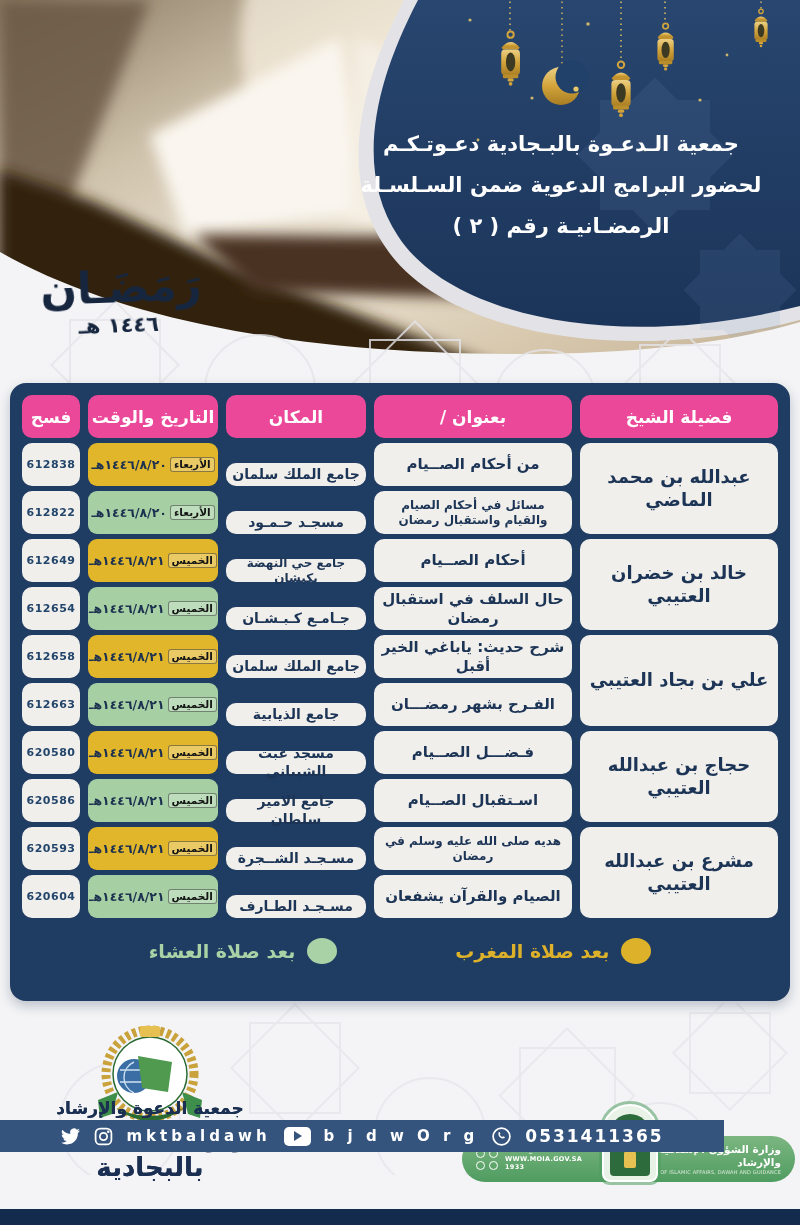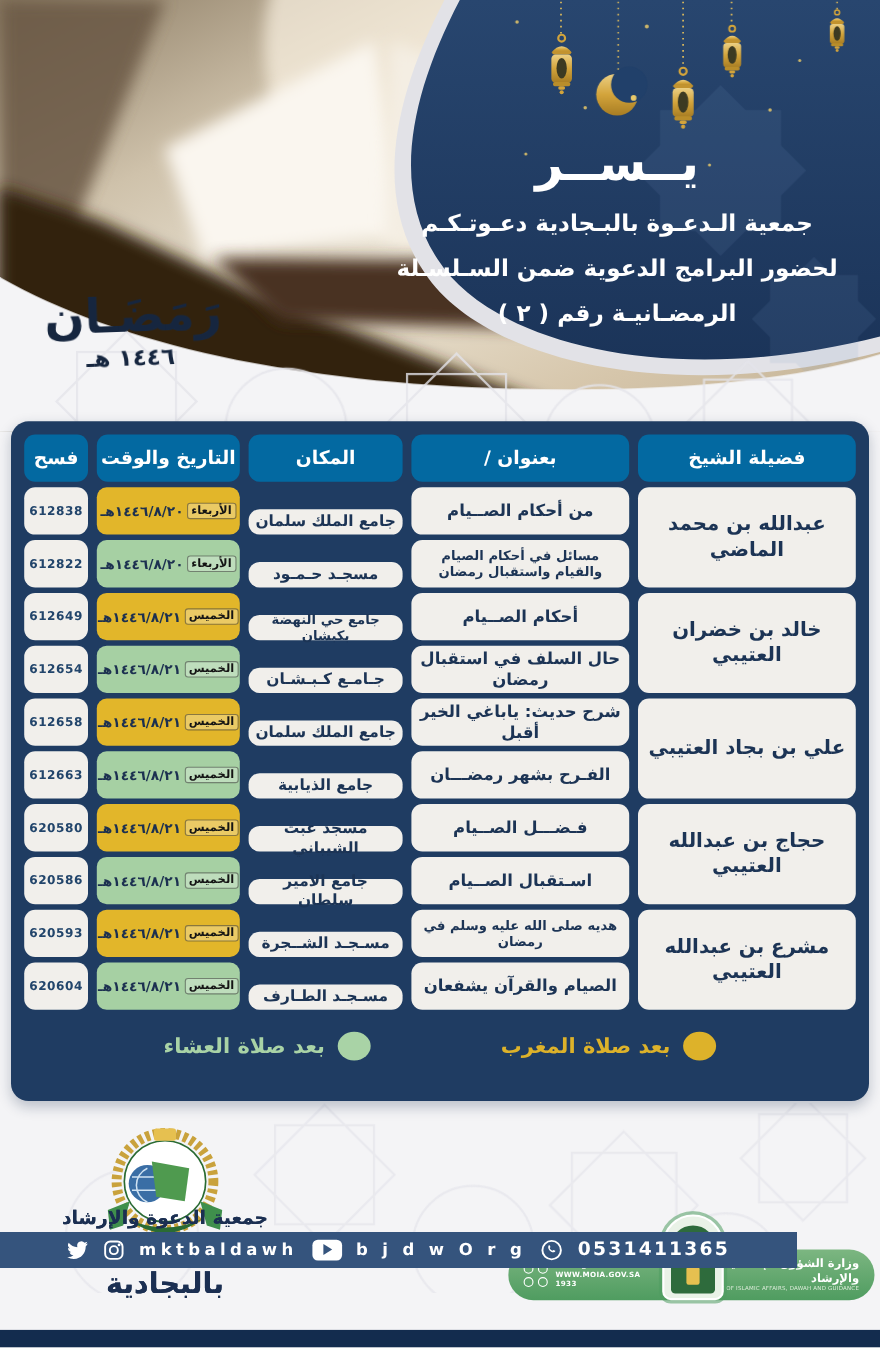--- a/index.html
+++ b/index.html
@@ -27,21 +27,21 @@
     left:10px;top:383px;width:780px;height:618px;background:#1f3c62;
     border-radius:16px;box-sizing:border-box;padding:12px;z-index:4;
     box-shadow:0 5px 12px rgba(20,40,70,.25);
   }
   .grid{
     display:grid;direction:rtl;
     grid-template-columns:198px 198px 140px 130px 58px;
     grid-auto-rows:43px;gap:5px 8px;
   }
   .hcell{
-    background:#0369a1;color:#fff;border-radius:10px;
+    background:#ec4899;color:#fff;border-radius:10px;
     display:flex;align-items:center;justify-content:center;
     font-size:17px;font-weight:bold;
   }
   .cell{
     background:#f1efeb;color:#1c3455;border-radius:10px;
     display:flex;align-items:center;justify-content:center;
     font-weight:bold;text-align:center;padding:2px 5px;box-sizing:border-box;
     font-size:15px;line-height:1.25;
   }
   .sheikh{grid-row:span 2;font-size:18px;}
@@ -213,21 +213,20 @@
     <rect x="370" y="45" width="90" height="90"></rect>
       <rect x="370" y="45" width="90" height="90" transform="rotate(45 415 90)"></rect>
     <rect x="640" y="50" width="80" height="80"></rect>
       <rect x="640" y="50" width="80" height="80" transform="rotate(45 680 90)"></rect>
     <circle cx="260" cy="95" r="55"></circle>
       <circle cx="545" cy="105" r="50"></circle>
   </g>
 </svg>
 
 <div class="abs hero-text">
-  <p class="hero-title">يــســر</p>
   <p class="hero-line">جمعية الـدعـوة بالبـجادية دعـوتـكـم</p>
   <p class="hero-line">لحضور البرامج الدعوية ضمن السـلسـلة</p>
   <p class="hero-line">الرمضـانيـة   رقم ( ٢ )</p>
 </div>
 
 <div class="abs ramadan-mark">
   <p class="ramadan-word">رَمَضَـان</p>
   <p class="ramadan-year">١٤٤٦ هـ</p>
 </div>
 

